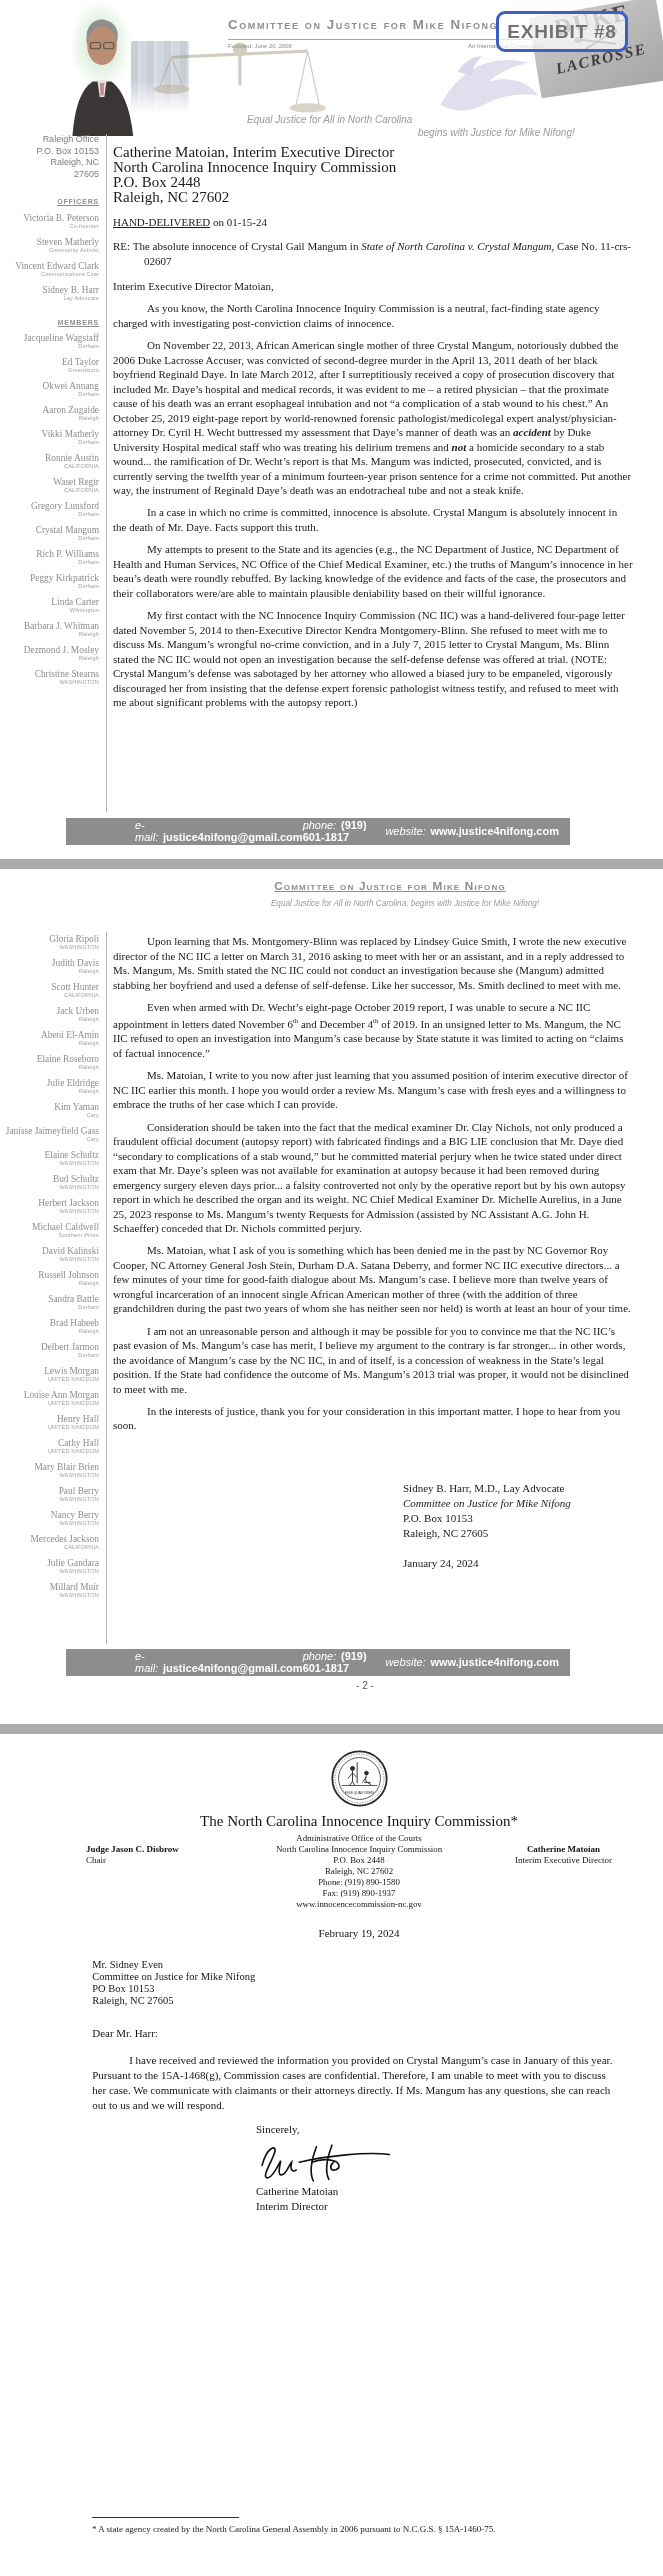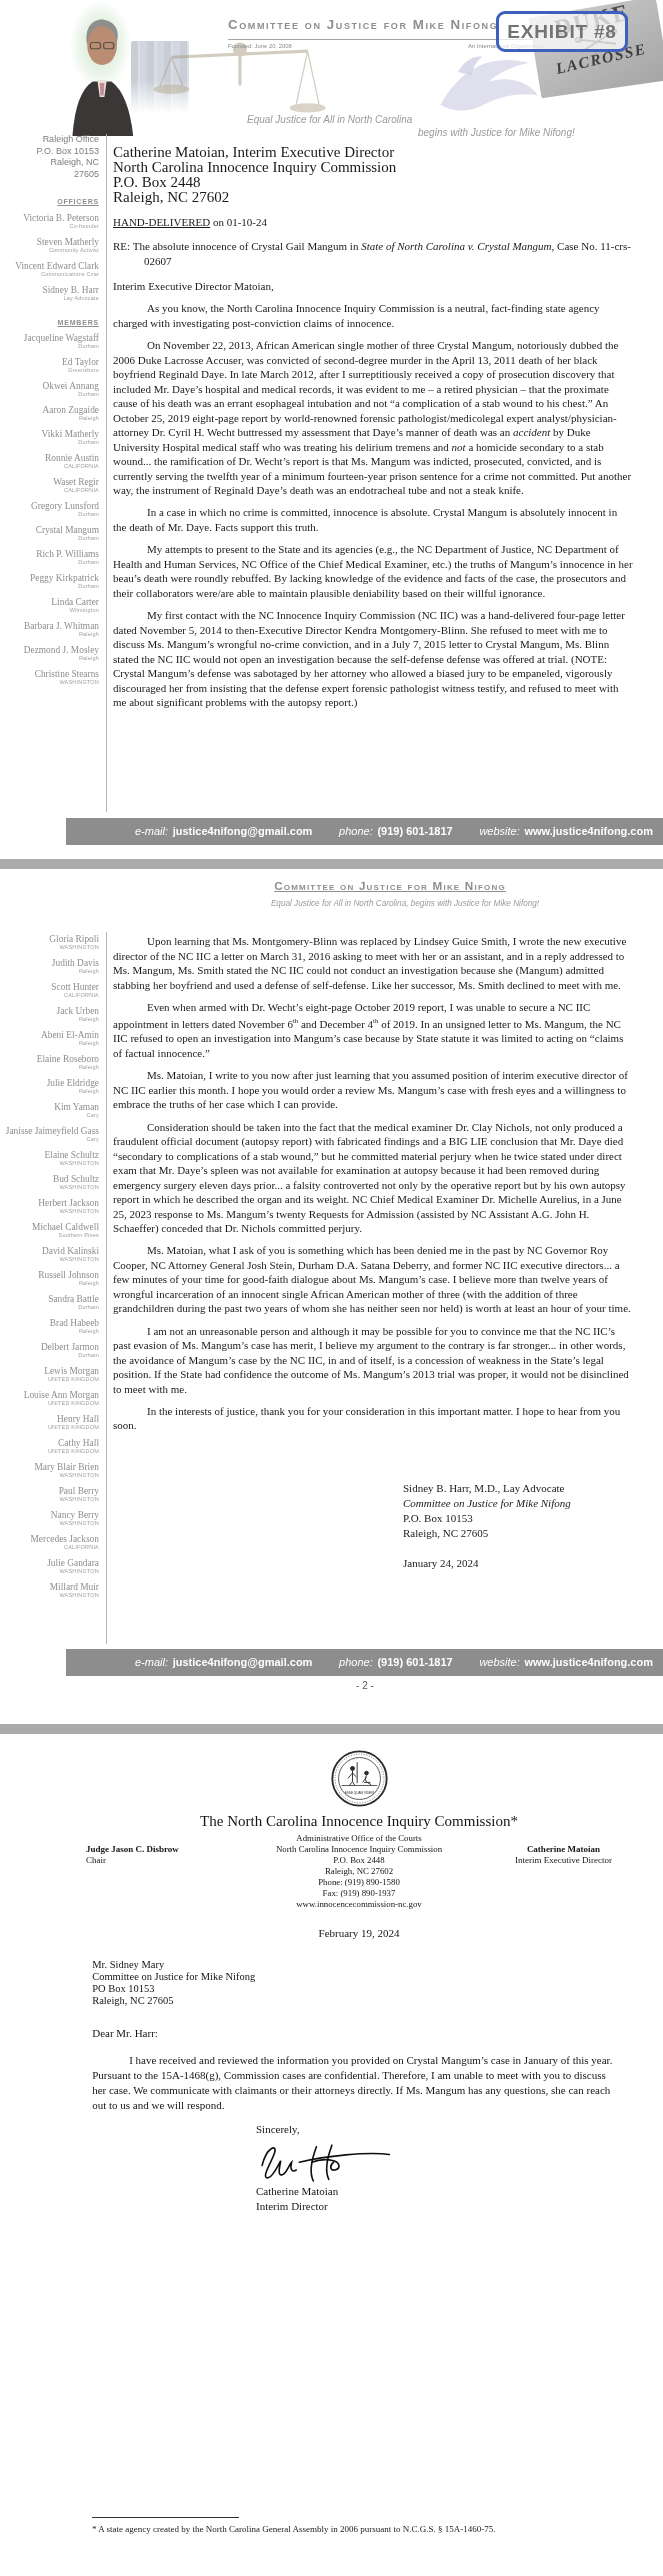--- a/index.html
+++ b/index.html
@@ -1,19 +1,19 @@
 <!DOCTYPE html>
 <html style="font-size:12.5px"><head>
 <meta charset="utf-8">
 <style>
   html,body{margin:0;padding:0}
   body{width:664px;height:2576px;position:relative;background:#fff;overflow:hidden;
        font-family:"Liberation Serif",serif;color:#1b1b1b}
   .abs{position:absolute}
-  .it{font-style:italic}.bd{font-weight:normal}.un{text-decoration:underline}
+  .it{font-style:italic}.bd{font-weight:bold}.un{text-decoration:underline}
   .sup{vertical-align:super;font-size:.62em}
 
   
   .photo{left:66px;top:1.6px;width:69px;height:134px;
     background:radial-gradient(ellipse 60% 45% at 50% 32%,#cfe7cd 0%,#e7f3e6 45%,rgba(255,255,255,0) 75%)}
   .books{left:131px;top:41px;width:58px;height:72px;opacity:.42;border-radius:1.6px;
     background:repeating-linear-gradient(90deg,#7e8aa0 0 7px,#a8b2c4 7px 9.4px,#93a0b4 9.4px 16.4px);
     -webkit-mask:linear-gradient(#000 55%,transparent);mask:linear-gradient(#000 55%,transparent)}
   .scales{left:148px;top:37px;opacity:.5}
   .devil{left:434px;top:41px;opacity:.5}
@@ -51,21 +51,21 @@
   .addr{font-size:15px;line-height:15px}
   .hand{margin-top:11px;font-size:11px}
   .re{margin-top:11px;font-size:11px;line-height:15px;padding-left:31px;text-indent:-31px}
   .salut{margin-top:11px;font-size:11px}
   .paras{margin-top:9.4px}
   .para{font-size:11px;line-height:14.5px;text-indent:34px;margin:0 0 7.8px 0}
   .sig2{margin-top:48px;margin-left:290px;font-size:11px;line-height:15px}
   .sig2 .date{margin-top:15px}
 
   
-  .fbar{left:66px;width:598px;height:26.5px;background:#8d8d8d;color:#fff;display:flex;align-items:center;
+  .fbar{left:66px;width:504px;height:26.5px;background:#8d8d8d;color:#fff;display:flex;align-items:center;
     justify-content:space-between;padding:0 11px 0 69px;box-sizing:border-box;
     font-family:"Liberation Sans",sans-serif;font-size:11px}
   .f1{top:818px}.f2{top:1649px}
   .fgroup .lab{font-style:italic;margin-right:4.7px}
   .fgroup .val{font-weight:bold}
   .pgnum{left:66px;top:1680px;width:598px;text-align:center;font-size:10px;color:#555;
     font-family:"Liberation Sans",sans-serif}
   .divider{left:0;width:664px;height:10px;background:#ababab}
   .d1{top:859px}.d2{top:1724px}
 
@@ -263,21 +263,21 @@
 </div>
 
 <div class="abs body1">
   <div class="addr">
       <div>Catherine Matoian, Interim Executive Director</div>
       <div>North Carolina Innocence Inquiry Commission</div>
       <div>P.O. Box 2448</div>
       <div>Raleigh, NC  27602</div>
     </div>
   <div class="hand">
-    <span class="un">HAND-DELIVERED</span><span> on 01-10-24</span>
+    <span class="un">HAND-DELIVERED</span><span> on 01-15-24</span>
   </div>
   <div class="re">
     <span>RE:</span><span>  The absolute innocence of Crystal Gail Mangum in </span><span class="it">State of North Carolina  v. Crystal Mangum</span><span>, Case No. 11-crs-02607</span>
   </div>
   <div class="salut">Interim Executive Director Matoian,</div>
   <div class="paras">
       <p class="para"><span>As you know, the North Carolina Innocence Inquiry Commission is a neutral, fact-finding state agency charged with investigating post-conviction claims of innocence.</span></p>
       <p class="para"><span>On November 22, 2013, African American single mother of three Crystal Mangum, notoriously dubbed the 2006 Duke Lacrosse Accuser, was convicted of second-degree murder in the April 13, 2011 death of her black boyfriend Reginald Daye.  In late March 2012, after I surreptitiously received a copy of prosecution discovery that included Mr. Daye’s hospital and medical records, it was evident to me – a retired physician – that the proximate cause of his death was an errant esophageal intubation and not “a complication of a stab wound to his chest.”  An October 25, 2019 eight-page report by world-renowned forensic pathologist/medicolegal expert analyst/physician-attorney Dr. Cyril H. Wecht buttressed my assessment that Daye’s manner of death was an </span><span class="it bd">accident</span><span> by Duke University Hospital medical staff who was treating his delirium tremens and </span><span class="it bd">not</span><span> a homicide secondary to a stab wound... the ramification of Dr. Wecht’s report is that Ms. Mangum was indicted, prosecuted, convicted, and is currently serving the twelfth year of a minimum fourteen-year prison sentence for a crime not committed.  Put another way, the instrument of Reginald Daye’s death was an endotracheal tube and not a steak knife.</span></p>
       <p class="para"><span>In a case in which no crime is committed, innocence is absolute.  Crystal Mangum is absolutely innocent in the death of Mr. Daye.  Facts support this truth.</span></p>
       <p class="para"><span>My attempts to present to the State and its agencies (e.g., the NC Department of Justice, NC Department of Health and Human Services, NC Office of the Chief Medical Examiner, etc.) the truths of Mangum’s innocence in her beau’s death were roundly rebuffed.  By lacking knowledge of the evidence and facts of the case, the prosecutors and their collaborators were/are able to maintain plausible deniability based on their willful ignorance.</span></p>
@@ -499,21 +499,21 @@
         <div>Fax: (919) 890-1937</div>
         <div>www.innocencecommission-nc.gov</div>
       </div>
     <div class="p3right">
       <div class="colname">Catherine Matoian</div>
       <div>Interim Executive Director</div>
     </div>
   </div>
   <div class="p3date">February 19, 2024</div>
   <div class="p3addr">
-      <div>Mr. Sidney Mary</div>
+      <div>Mr. Sidney Even</div>
       <div>Committee on Justice for Mike Nifong</div>
       <div>PO Box 10153</div>
       <div>Raleigh, NC 27605</div>
     </div>
   <div class="p3salut">Dear Mr. Harr:</div>
   <div class="p3paras">
       <p class="para"><span>I have received and reviewed the information you provided on Crystal Mangum’s case in January of this year. Pursuant to the 15A-1468(g), Commission cases are confidential. Therefore, I am unable to meet with you to discuss her case.  We communicate with claimants or their attorneys directly. If Ms. Mangum has any questions, she can reach out to us and we will respond.</span></p>
     </div>
   <div class="p3close">
     <div>Sincerely,</div>

